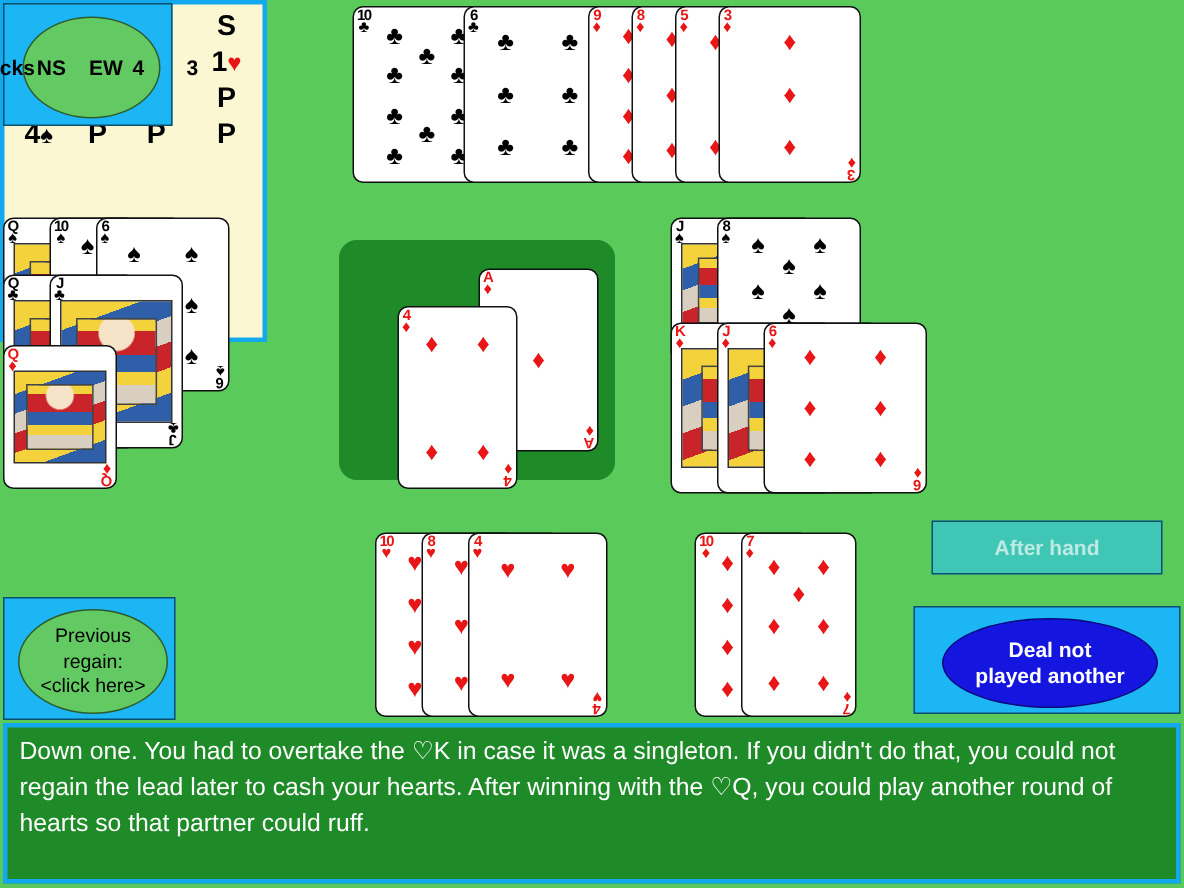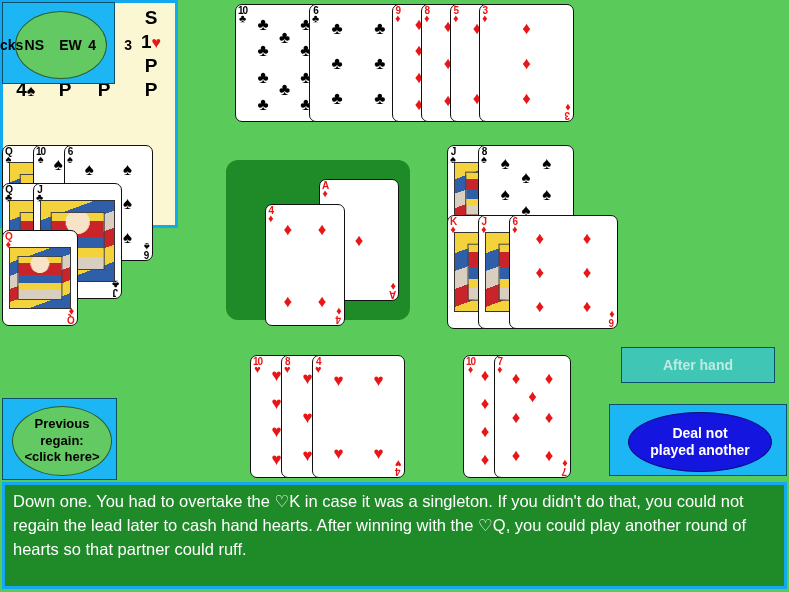--- a/index.html
+++ b/index.html
@@ -74,21 +74,21 @@
   #btn-continue{top:296px;background:#10BDF5;color:#ffffff;}
   #btn-abort{top:347px;background:#3FC6B4;color:#bfe9e3;}
 
   #deal-panel{left:609px;top:404px;width:178px;height:72px;}
   #deal-oval{left:18px;top:7px;width:142px;height:58px;background:#1515E0;
              border:1px solid #0a0a7a;color:#ffffff;font-size:14px;font-weight:bold;
              line-height:1.25;}
 
   #prev-panel{left:2px;top:398px;width:115px;height:82px;}
   #prev-oval{left:9px;top:7px;width:98px;height:68px;color:#000;font-size:13px;
-             font-weight:bold;line-height:1.3;}
+             font-weight:normal;line-height:1.3;}
 
   #message-panel{position:absolute;left:2px;top:482px;width:785px;height:107px;
      background:#1E8A28;border:3px solid #12A9EE;box-sizing:border-box;
      color:#ffffff;font-size:16.5px;line-height:1.45;padding:5px 8px 0 8px;}
 
   #table-slot{position:absolute;left:226px;top:160px;width:184px;height:160px;
       background:#1E8A28;border-radius:12px;}
 </style>
 </head>
 <body>
@@ -571,15 +571,15 @@
         </div>
         <div class="pips">
           <span class="pip red" style="left:28%;top:20%;">♦</span>
           <span class="pip red" style="left:72%;top:20%;">♦</span>
           <span class="pip red" style="left:28%;top:80%;">♦</span>
           <span class="pip red" style="left:72%;top:80%;">♦</span>
         </div>
       </div>
     </div>
 
-  <div id="message-panel">Down one. You had to overtake the ♡K in case it was a singleton. If you didn't do that, you could not regain the lead later to cash hand hearts. After winning with the ♡Q, you could play another round of hearts so that partner could ruff.</div>
+  <div id="message-panel">Down one. You had to overtake the ♡K in case it was a singleton. If you didn't do that, you could not regain the lead later to cash your hearts. After winning with the ♡Q, you could play another round of hearts so that partner could ruff.</div>
 
 </div>
 
 </body></html>

